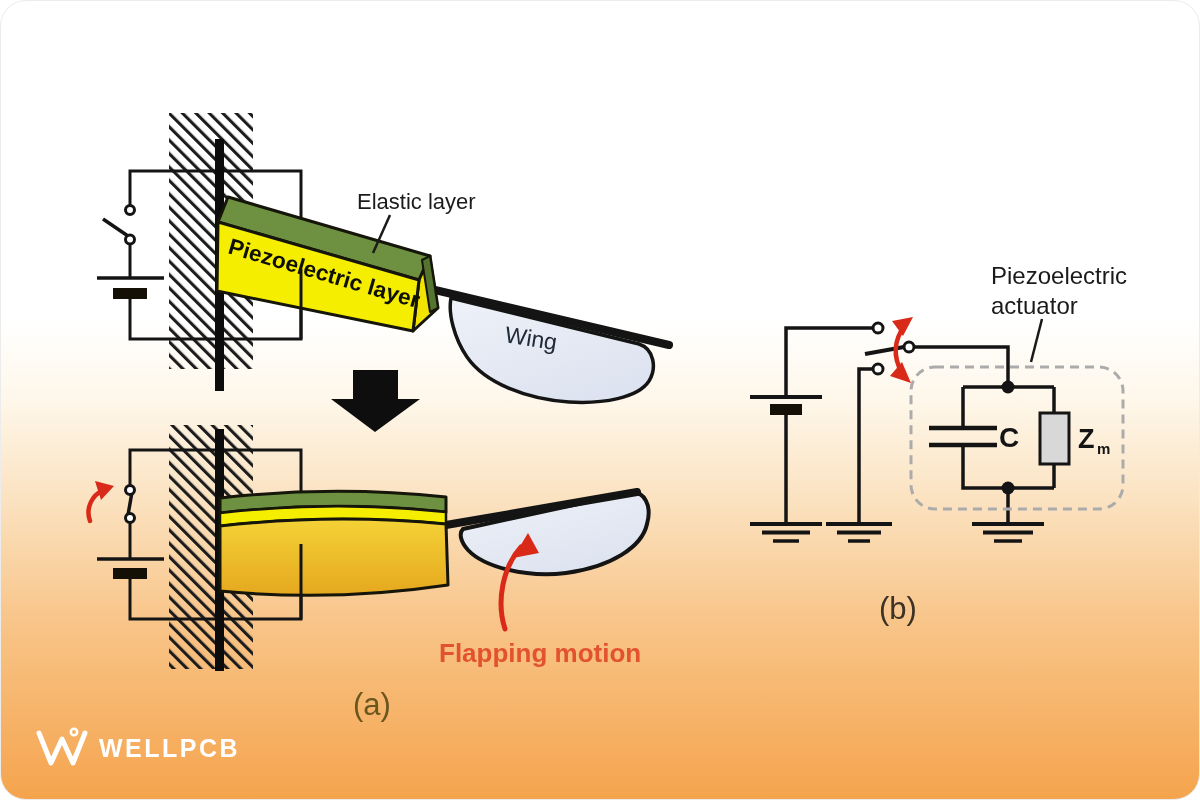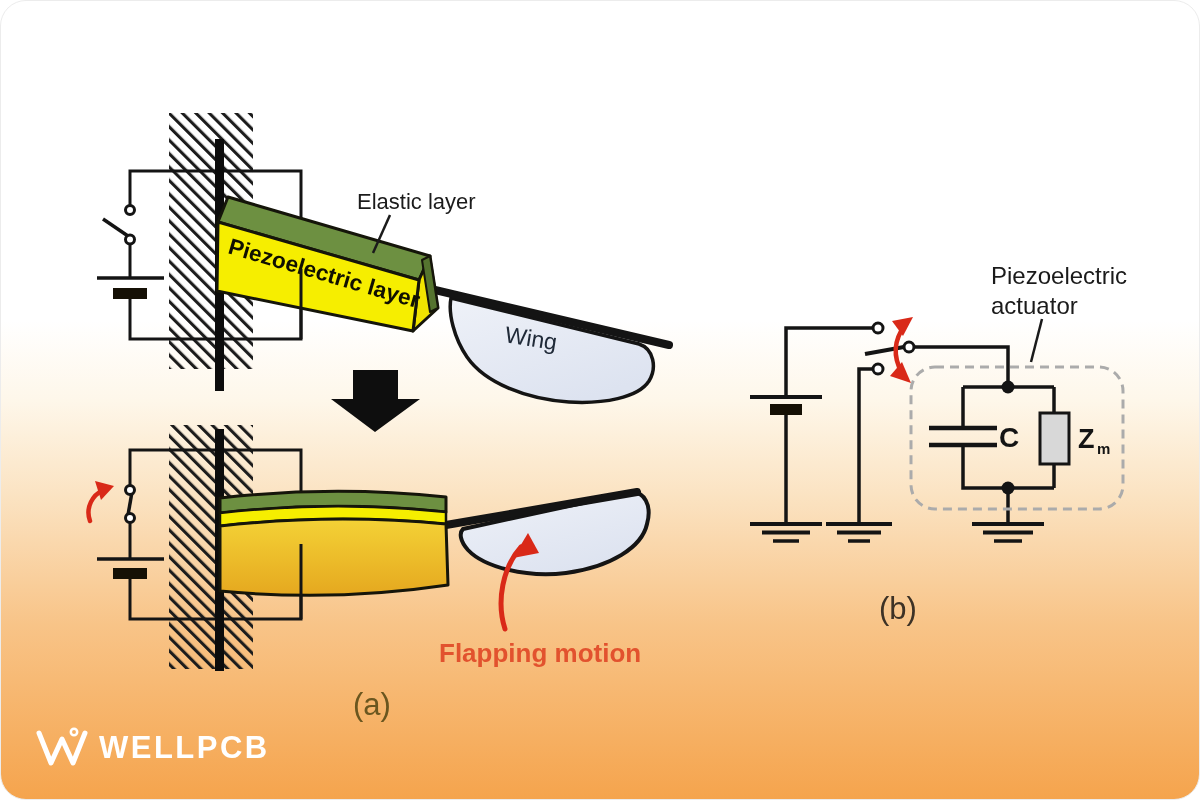--- a/index.html
+++ b/index.html
@@ -5,21 +5,21 @@
   html,body{margin:0;padding:0;background:#ffffff;}
   .page{position:relative;width:1200px;height:800px;background:#ffffff;
         font-family:"Liberation Sans", sans-serif;overflow:hidden;}
   .card{position:absolute;inset:0;border-radius:26px;overflow:hidden;
         border:1px solid #ececec;
         background:linear-gradient(180deg,#ffffff 0%,#ffffff 40%,#fef7ea 50%,
                    #fbe3c2 62%,#f8c488 78%,#f5a44d 100%);}
   .card svg.scene{position:absolute;left:0;top:0;}
   svg text{font-family:"Liberation Sans", sans-serif;}
   .logo{position:absolute;left:34px;bottom:30px;display:flex;align-items:center;gap:10px;}
-  .logo .brand{color:#ffffff;font-weight:700;font-size:31px;letter-spacing:2.5px;}
+  .logo .brand{color:#ffffff;font-weight:700;font-size:25px;letter-spacing:2.5px;}
 </style>
 </head>
 <body>
 
 <div class="page">
  <div class="card">
 
   <svg class="scene" width="1200" height="800" viewBox="0 0 1200 800">
     <defs>
       <pattern id="hatch" patternUnits="userSpaceOnUse" width="9.5" height="9.5" patternTransform="rotate(-45)">

